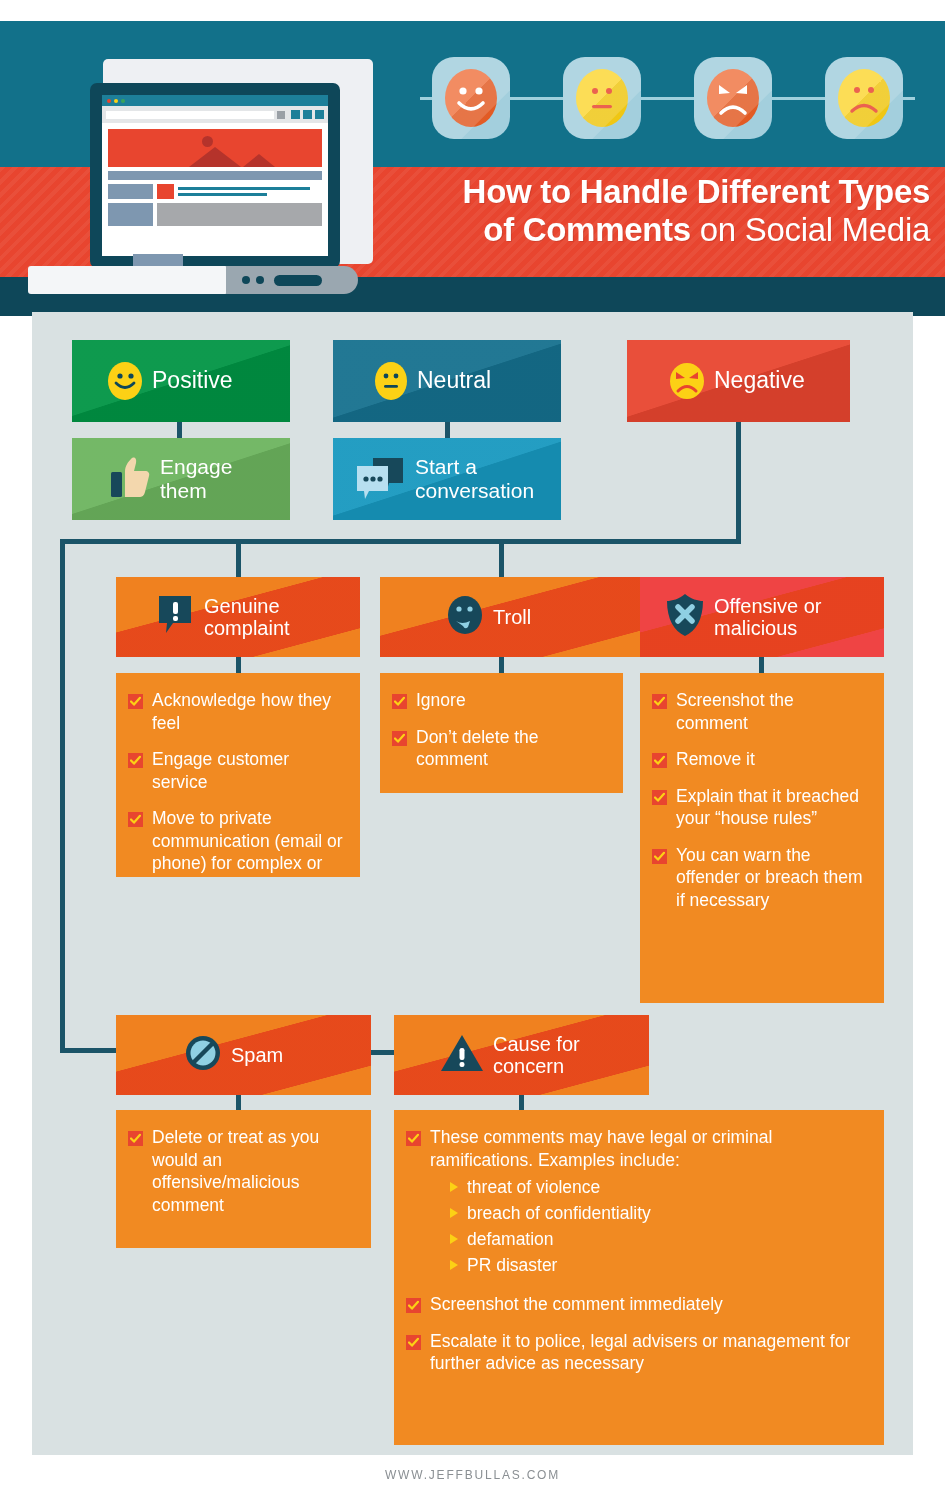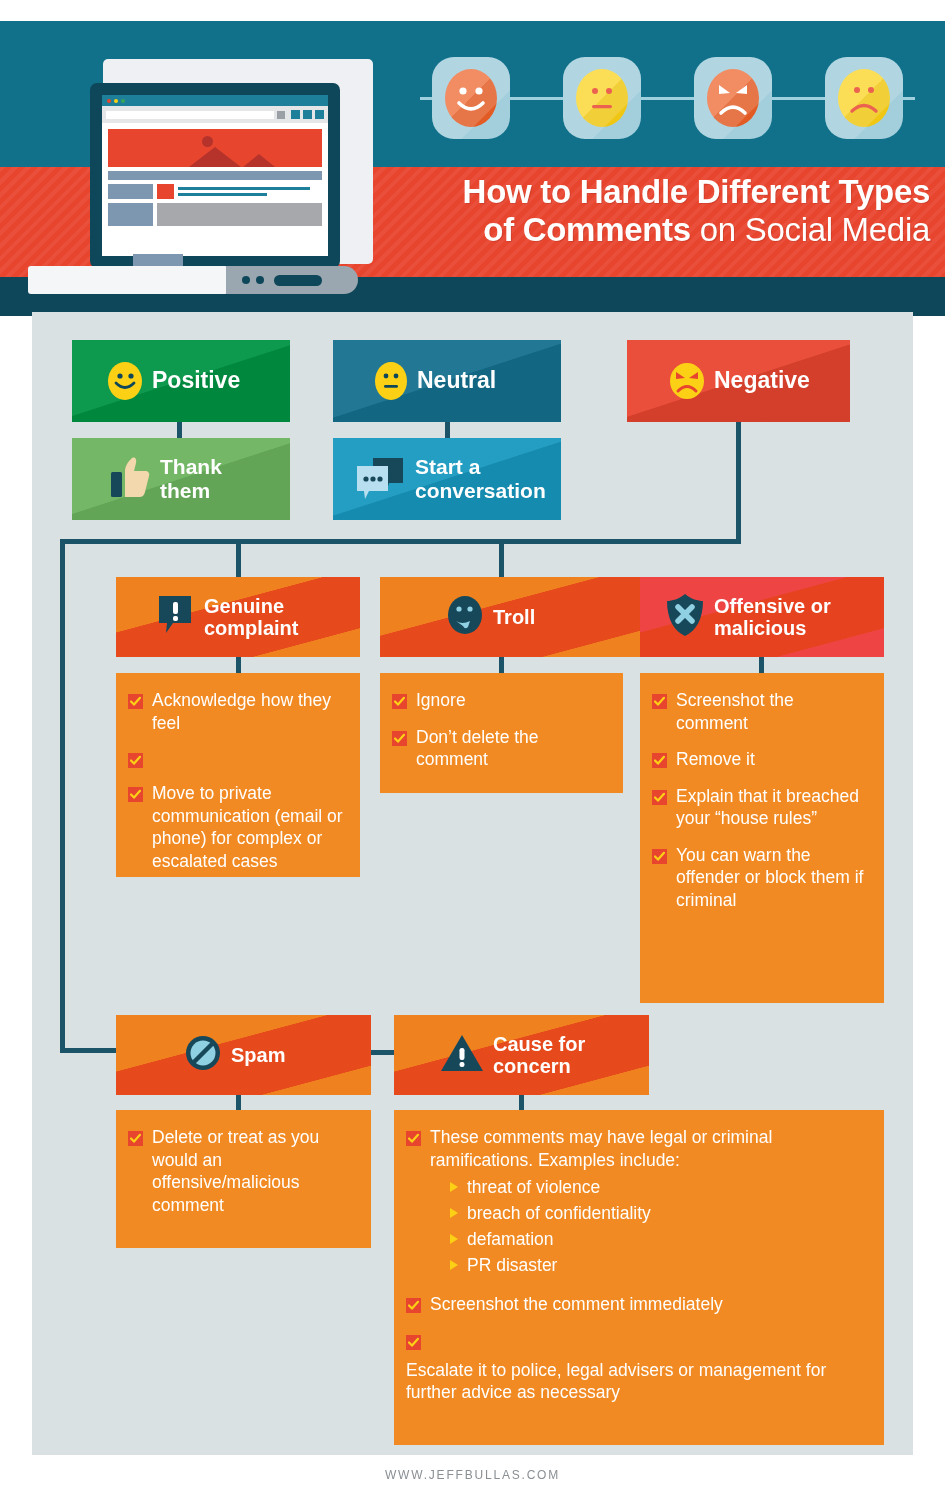--- a/index.html
+++ b/index.html
@@ -77,21 +77,21 @@
   
   .panel { position: absolute; left: 32px; top: 312px; width: 881px; height: 1143px; background: #d9e1e2; }
 
   
   .cn { position: absolute; background: #1b5468; }
 
   
   .box { position: absolute; overflow: hidden; }
   .box .sheen { position:absolute; inset:0; pointer-events:none; }
   .hdrbox { display:flex; align-items:center; }
-  .hdrbox .lbl { position: relative; z-index: 3; color:#fff; font-weight: bold; line-height:1.12; }
+  .hdrbox .lbl { position: relative; z-index: 3; color:#fff; font-weight: normal; line-height:1.12; }
 
   
   .b-positive { left: 40px; top: 28px; width: 218px; height: 82px; background:#009444; }
   .b-neutral  { left: 301px; top: 28px; width: 228px; height: 82px; background:#15708e; }
   .b-negative { left: 595px; top: 28px; width: 223px; height: 82px; background:#e8452f; }
   .b-thank    { left: 40px; top: 126px; width: 218px; height: 82px; background:#6cb45e; }
   .b-convo    { left: 301px; top: 126px; width: 228px; height: 82px; background:#1798bf; }
 
   .sheen-dark { background: linear-gradient(162deg, rgba(255,255,255,0.055) 0%, rgba(255,255,255,0.055) 49.5%, rgba(0,0,0,0.085) 50%); }
   .sheen-or  { background: linear-gradient(165deg, rgba(229,66,27,0.0) 0%, rgba(229,66,27,0.0) 38%, rgba(229,66,27,0.88) 38.4%, rgba(229,66,27,0.88) 80%, rgba(229,66,27,0.0) 80.4%); }
@@ -297,21 +297,21 @@
 
     <div class="box hdrbox b-thank">
       <div class="sheen sheen-dark"></div>
       <div style="position:relative;z-index:3;margin-left:37px;">
         <svg width="42" height="44" viewBox="0 0 42 44">
           <rect x="2" y="17" width="11" height="25" rx="1.5" fill="#17485a"></rect>
           <path d="M16 17 C16 11 19 7 22 4 C25 1 28 3 27 8 L25 16 L36 16 C39 16 41 18 40 21 L36 37 C35 41 33 42 30 42 L16 42 Z" fill="#f3d7ad"></path>
         </svg>
       </div>
       <div class="lbl" style="font-size:21px; margin-left:9px;">
-        <div>Thank</div>
+        <div>Engage</div>
         <div>them</div>
       </div>
     </div>
 
     <div class="box hdrbox b-convo">
       <div class="sheen sheen-dark"></div>
       <div style="position:relative;z-index:3;margin-left:22px;">
         <svg width="50" height="46" viewBox="0 0 50 46">
           <path d="M18 4 H48 V29 H34 L32 36 L29 29 H18 Z" fill="#17485a"></path>
           <path d="M2 12 H33 V37 H14 L10 45 L9 37 H2 Z" fill="#b7dff0"></path>
@@ -376,20 +376,21 @@
             </svg>
           </div>
         <div class="txt">Acknowledge how they feel</div>
       </div>
       <div class="ck">
         <div class="ckbox">
             <svg viewBox="0 0 11 11">
               <path d="M1 5.5 L4 8.6 L10 1.8" stroke="#fcd115" stroke-width="2.2" fill="none" stroke-linecap="round" stroke-linejoin="round"></path>
             </svg>
           </div>
+        <div class="txt">Engage customer service</div>
       </div>
       <div class="ck">
         <div class="ckbox">
             <svg viewBox="0 0 11 11">
               <path d="M1 5.5 L4 8.6 L10 1.8" stroke="#fcd115" stroke-width="2.2" fill="none" stroke-linecap="round" stroke-linejoin="round"></path>
             </svg>
           </div>
         <div class="txt">Move to private communication (email or phone) for complex or escalated cases</div>
       </div>
     </div>
@@ -437,21 +438,21 @@
             </svg>
           </div>
         <div class="txt">Explain that it breached your “house rules”</div>
       </div>
       <div class="ck">
         <div class="ckbox">
             <svg viewBox="0 0 11 11">
               <path d="M1 5.5 L4 8.6 L10 1.8" stroke="#fcd115" stroke-width="2.2" fill="none" stroke-linecap="round" stroke-linejoin="round"></path>
             </svg>
           </div>
-        <div class="txt">You can warn the offender or block them if criminal</div>
+        <div class="txt">You can warn the offender or breach them if necessary</div>
       </div>
     </div>
 
     <div class="box hdrbox b-spam">
       <div class="sheen sheen-or"></div>
       <div style="position:relative;z-index:3;margin-left:68px;">
         <svg width="38" height="38" viewBox="0 0 38 38">
           <circle cx="19" cy="19" r="17" fill="#17485a"></circle>
           <circle cx="19" cy="19" r="12.5" fill="#8fd0e3"></circle>
           <path d="M10.5 27.5 L27.5 10.5" stroke="#17485a" stroke-width="4.5" stroke-linecap="round"></path>
@@ -514,21 +515,21 @@
           </div>
       </div>
       <div class="ck" style="margin-top:16px;">
         <div class="ckbox">
             <svg viewBox="0 0 11 11">
               <path d="M1 5.5 L4 8.6 L10 1.8" stroke="#fcd115" stroke-width="2.2" fill="none" stroke-linecap="round" stroke-linejoin="round"></path>
             </svg>
           </div>
         <div class="txt">Screenshot the comment immediately</div>
       </div>
-      <div class="ck" style="flex-direction:column;">
+      <div class="ck" style="">
         <div class="ckbox">
             <svg viewBox="0 0 11 11">
               <path d="M1 5.5 L4 8.6 L10 1.8" stroke="#fcd115" stroke-width="2.2" fill="none" stroke-linecap="round" stroke-linejoin="round"></path>
             </svg>
           </div>
         <div class="txt">Escalate it to police, legal advisers or management for further advice as necessary</div>
       </div>
     </div>
 
   </div>

